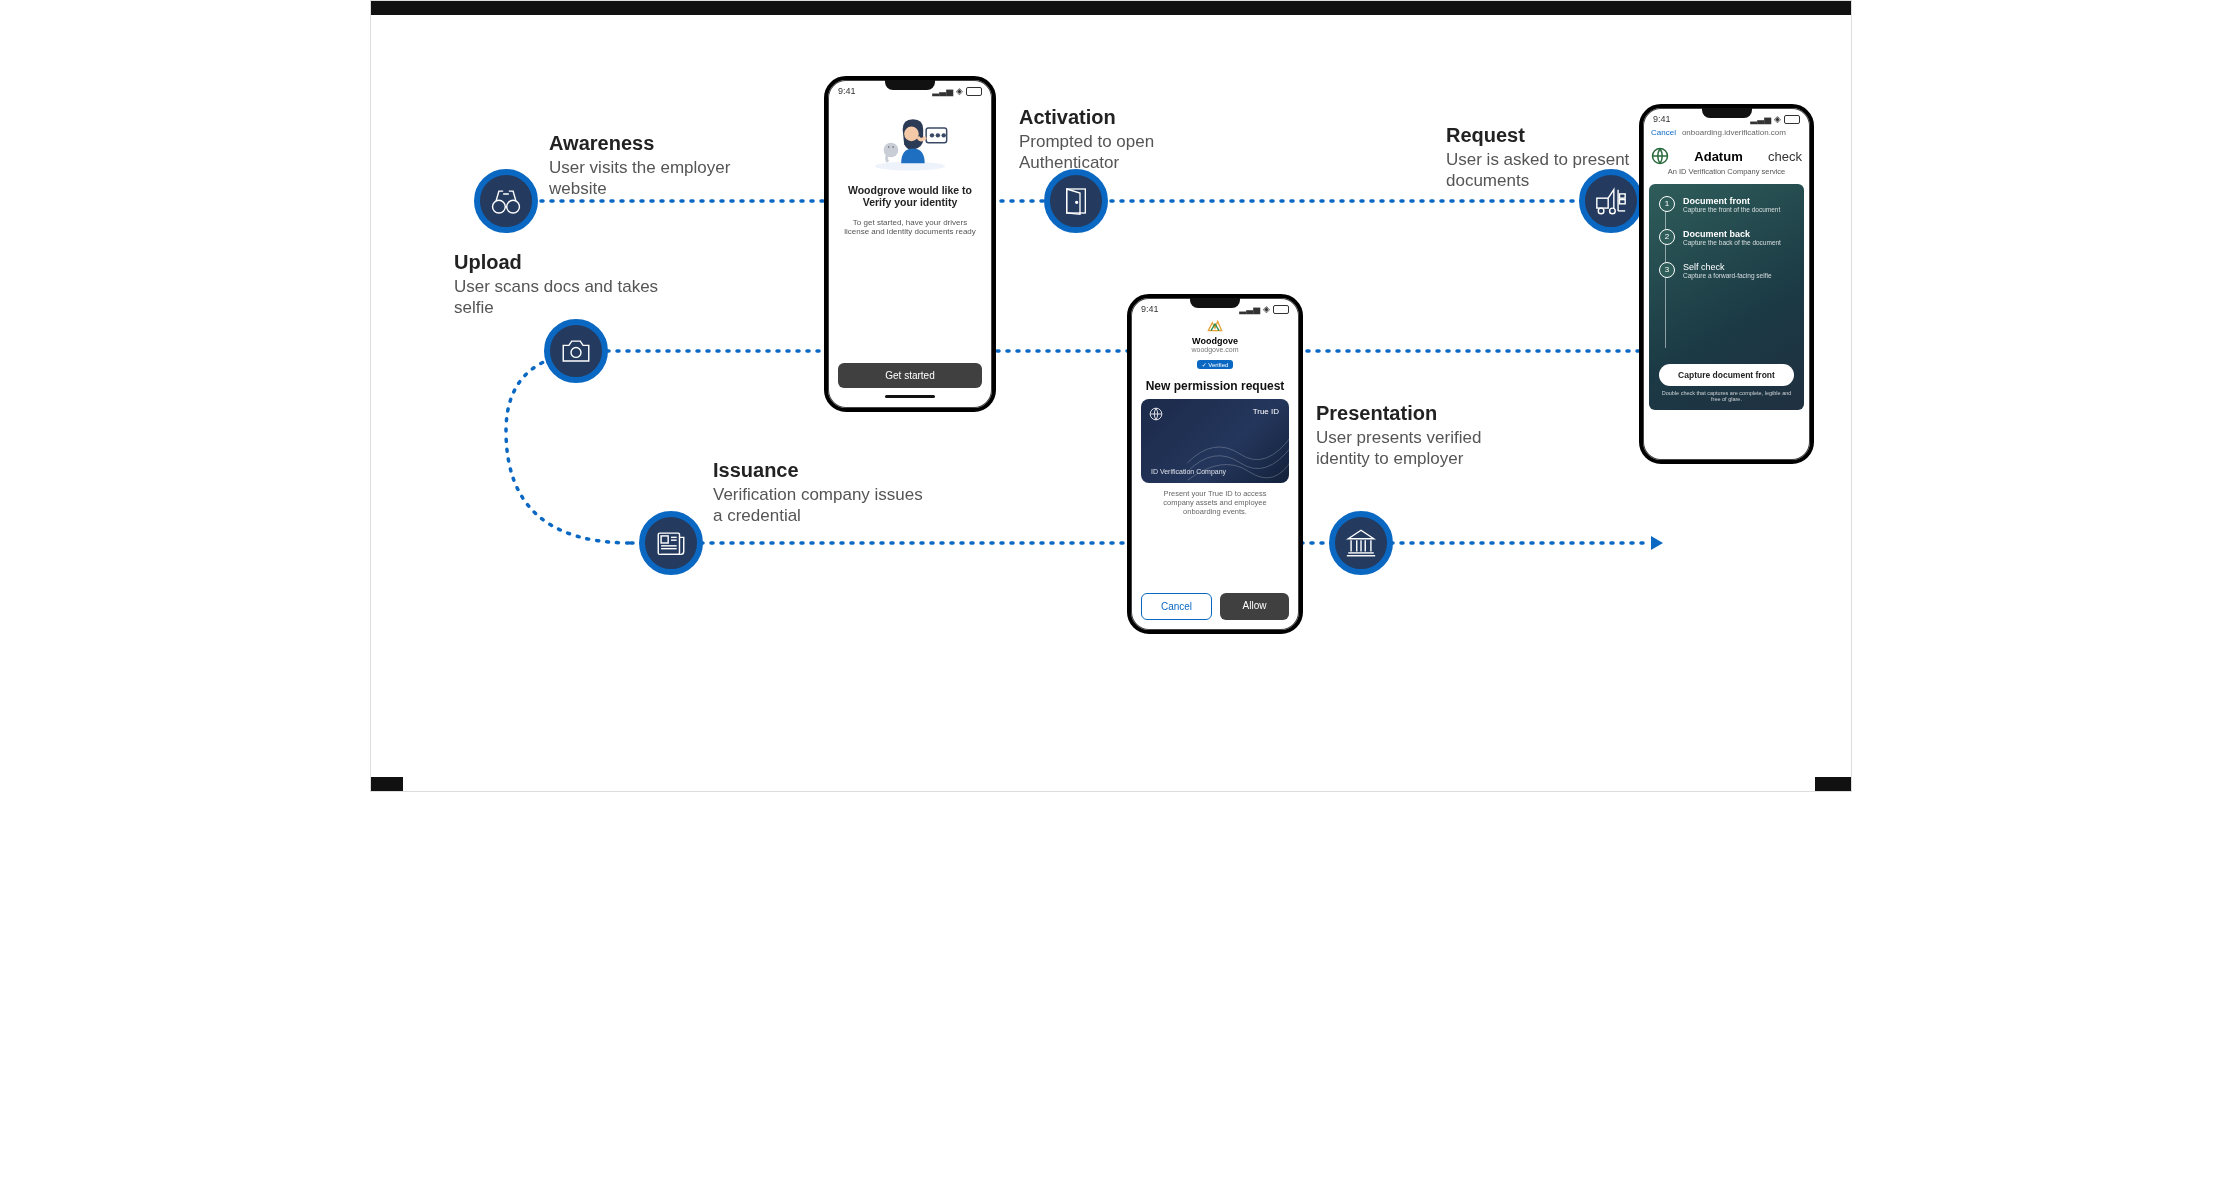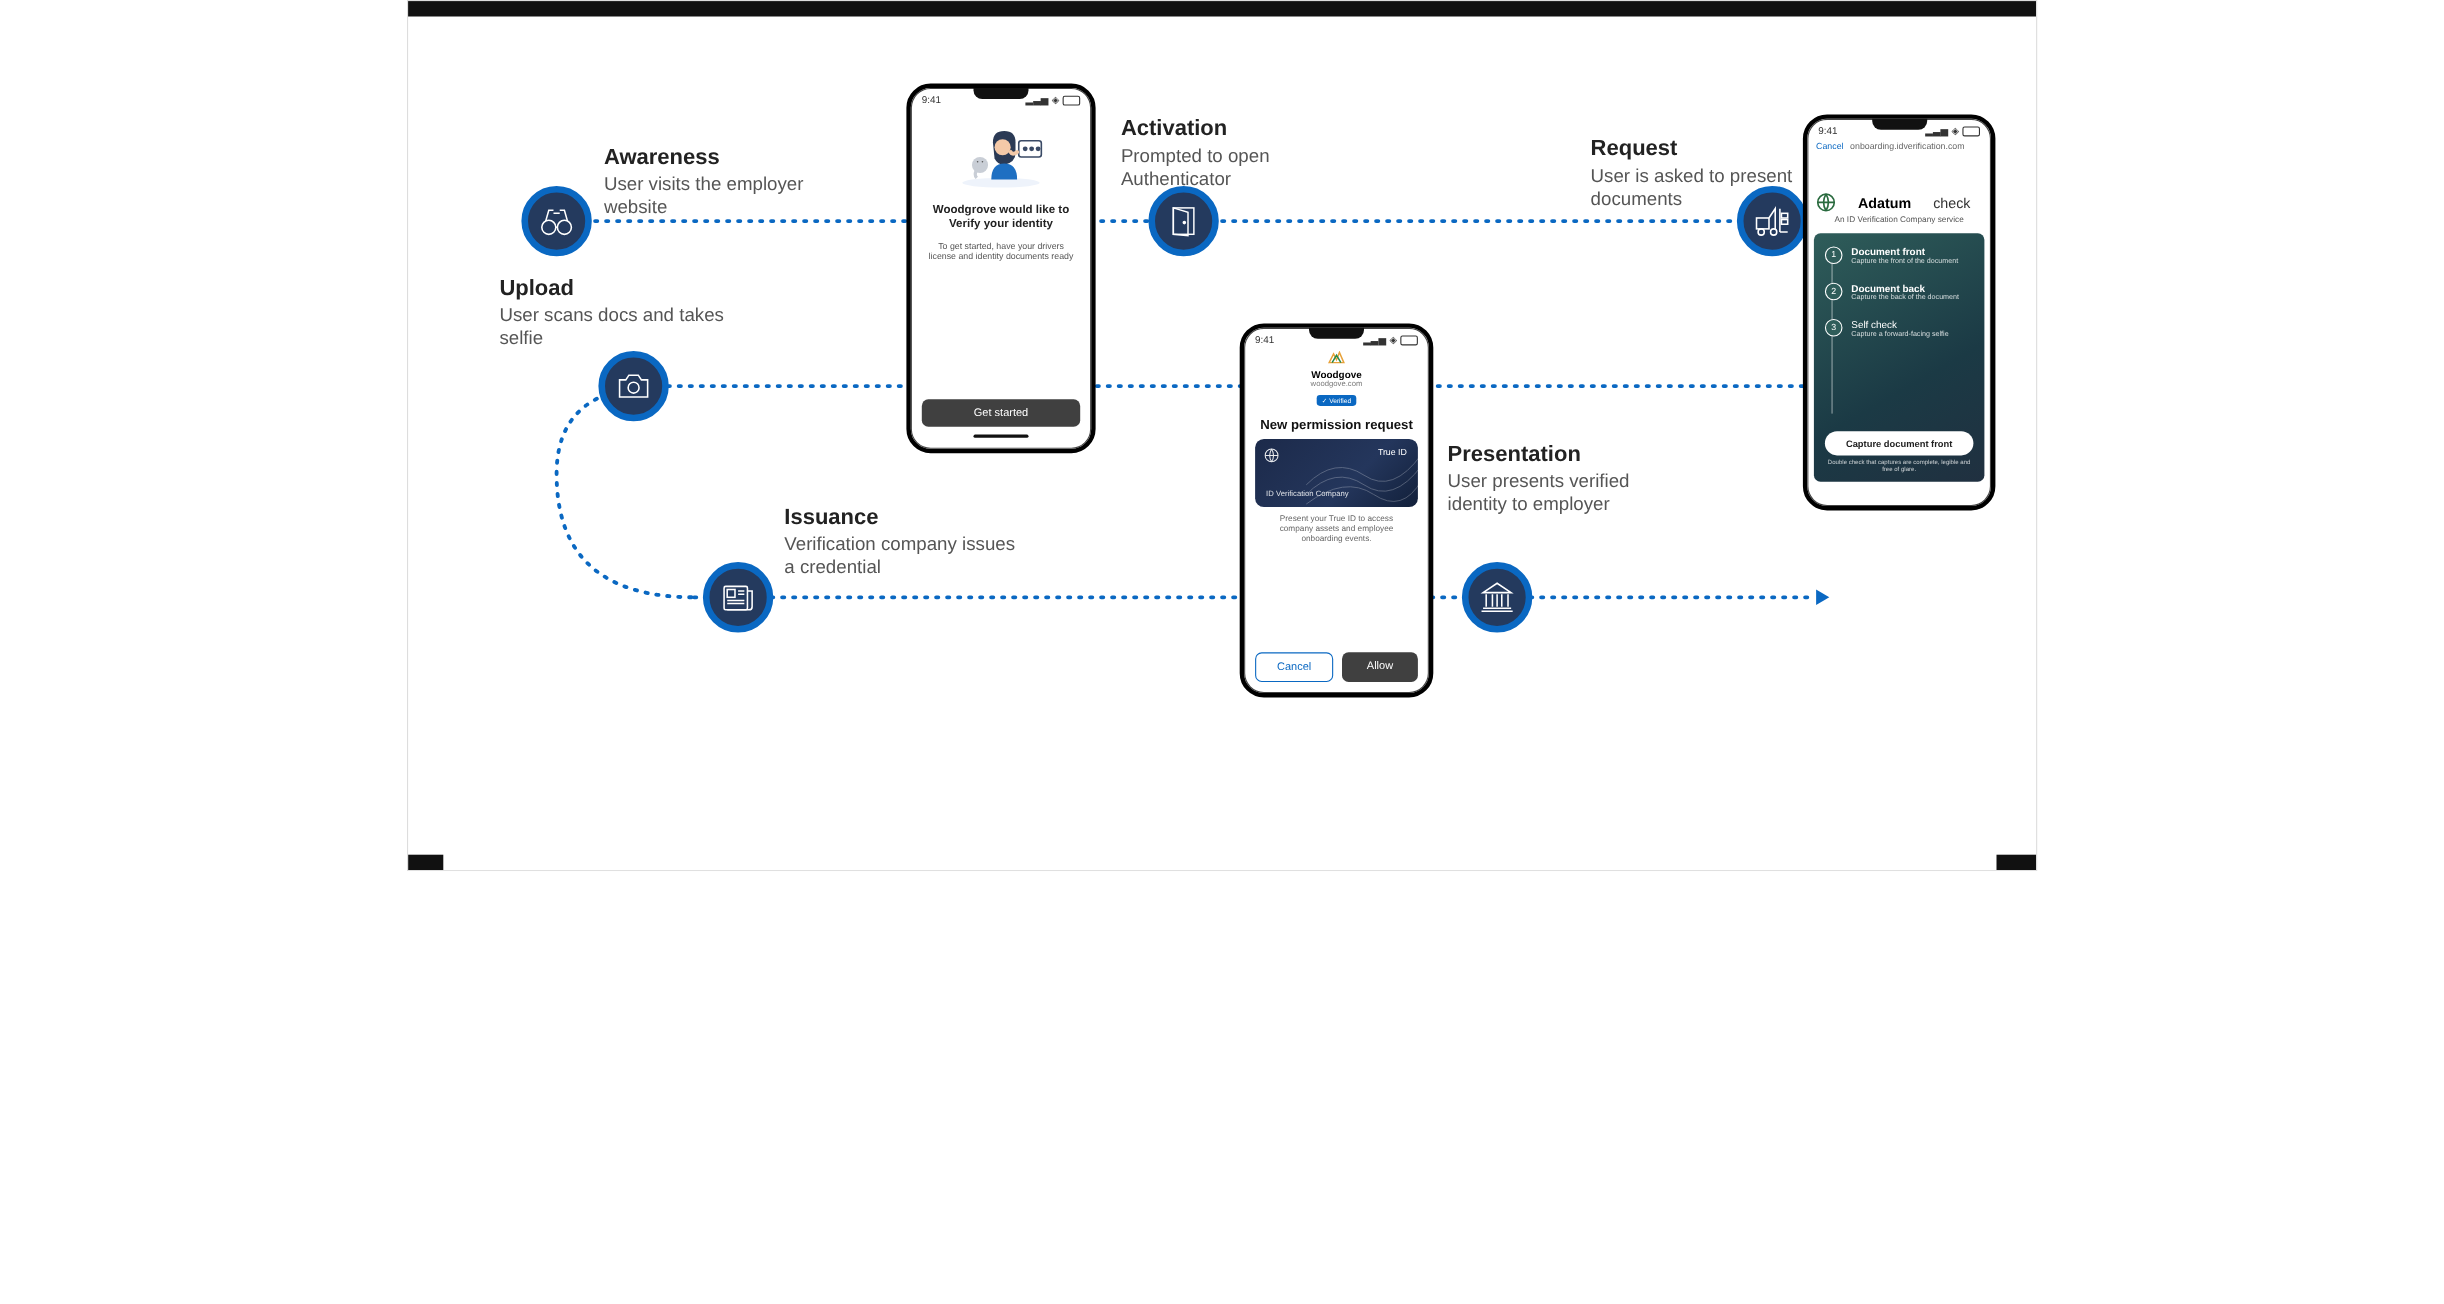--- a/index.html
+++ b/index.html
@@ -181,21 +181,21 @@
           <span>▂▃▅</span>
           <span>◈</span>
           <span style="width:14px;height:7px;border:1px solid #333;border-radius:2px;"></span>
         </span>
     </div>
     <div style="display:flex;align-items:center;gap:6px;padding:2px 8px 6px;font-size:8px;">
       <span style="color:#0a68c2;">Cancel</span>
       <span style="color:#666;">onboarding.idverification.com</span>
     </div>
     <div style="text-align:center;padding:4px 8px 2px;">
-      <div style="display:flex;align-items:center;justify-content:flex-start;gap:20px;margin-top:28px;">
+      <div style="display:flex;align-items:center;justify-content:space-between;gap:20px;">
         <svg width="18" height="18" viewBox="0 0 24 24">
             <circle cx="12" cy="12" r="10" fill="none" stroke="#2a6b3f" stroke-width="2"></circle>
             <path d="M2 12 H22 M12 2 Q18 12 12 22 M12 2 Q6 12 12 22" fill="none" stroke="#2a6b3f" stroke-width="2"></path>
           </svg>
         <span style="font-weight:700;font-size:13px;">Adatum</span>
         <span style="font-size:13px;color:#333;">check</span>
       </div>
       <div style="font-size:7.5px;color:#555;margin-top:2px;">An ID Verification Company service</div>
     </div>
     <div style="margin:6px 6px 0;background:linear-gradient(150deg,#2f5d5a 0%,#1b3a45 60%,#203040 100%);border-radius:6px;padding:12px 10px 8px;color:#fff;height:226px;box-sizing:border-box;position:relative;">
@@ -241,21 +241,21 @@
     <div style="text-align:center;padding:2px 10px 0;">
       <svg width="16" height="12" viewBox="0 0 24 18">
           <path d="M2 16 L8 4 L12 12 L16 2 L22 16 Z" fill="none" stroke="#e8a23a" stroke-width="2"></path>
           <path d="M6 16 L12 6 L18 16" fill="none" stroke="#2a8a4a" stroke-width="2"></path>
         </svg>
       <div style="font-size:9px;font-weight:600;">Woodgove</div>
       <div style="font-size:7px;color:#777;">woodgove.com</div>
       <div style="display:inline-block;background:#0a68c2;color:#fff;font-size:6px;padding:1px 5px;border-radius:3px;margin-top:2px;">✓ Verified</div>
       <div style="font-weight:700;font-size:12px;color:#111;margin-top:8px;">New permission request</div>
     </div>
-    <div style="margin:6px 10px;background:linear-gradient(135deg,#1c2a4a,#24365c 60%,#12203a);border-radius:8px;height:62px;color:#fff;position:relative;padding:8px;box-sizing:border-box;">
+    <div style="margin:6px 10px;background:linear-gradient(135deg,#1c2a4a,#24365c 60%,#12203a);border-radius:8px;height:84px;color:#fff;position:relative;padding:8px;box-sizing:border-box;">
       <svg width="14" height="14" viewBox="0 0 24 24" style="opacity:.9">
           <circle cx="12" cy="12" r="10" fill="none" stroke="#fff" stroke-width="1.6"></circle>
           <path d="M2 12H22 M12 2 Q18 12 12 22 M12 2 Q6 12 12 22" stroke="#fff" stroke-width="1.6" fill="none"></path>
         </svg>
       <div style="position:absolute;right:10px;top:8px;font-size:8px;">True ID</div>
       <div style="position:absolute;left:10px;bottom:8px;font-size:7px;opacity:.85;">ID Verification Company</div>
       <svg style="position:absolute;right:-6px;bottom:-6px;opacity:.25" width="110" height="70" viewBox="0 0 120 80">
           <path d="M0 60 Q30 30 60 50 T120 30" stroke="#fff" fill="none"></path>
           <path d="M0 70 Q40 40 70 60 T120 45" stroke="#fff" fill="none"></path>
           <path d="M0 50 Q30 20 60 40 T120 18" stroke="#fff" fill="none"></path>

